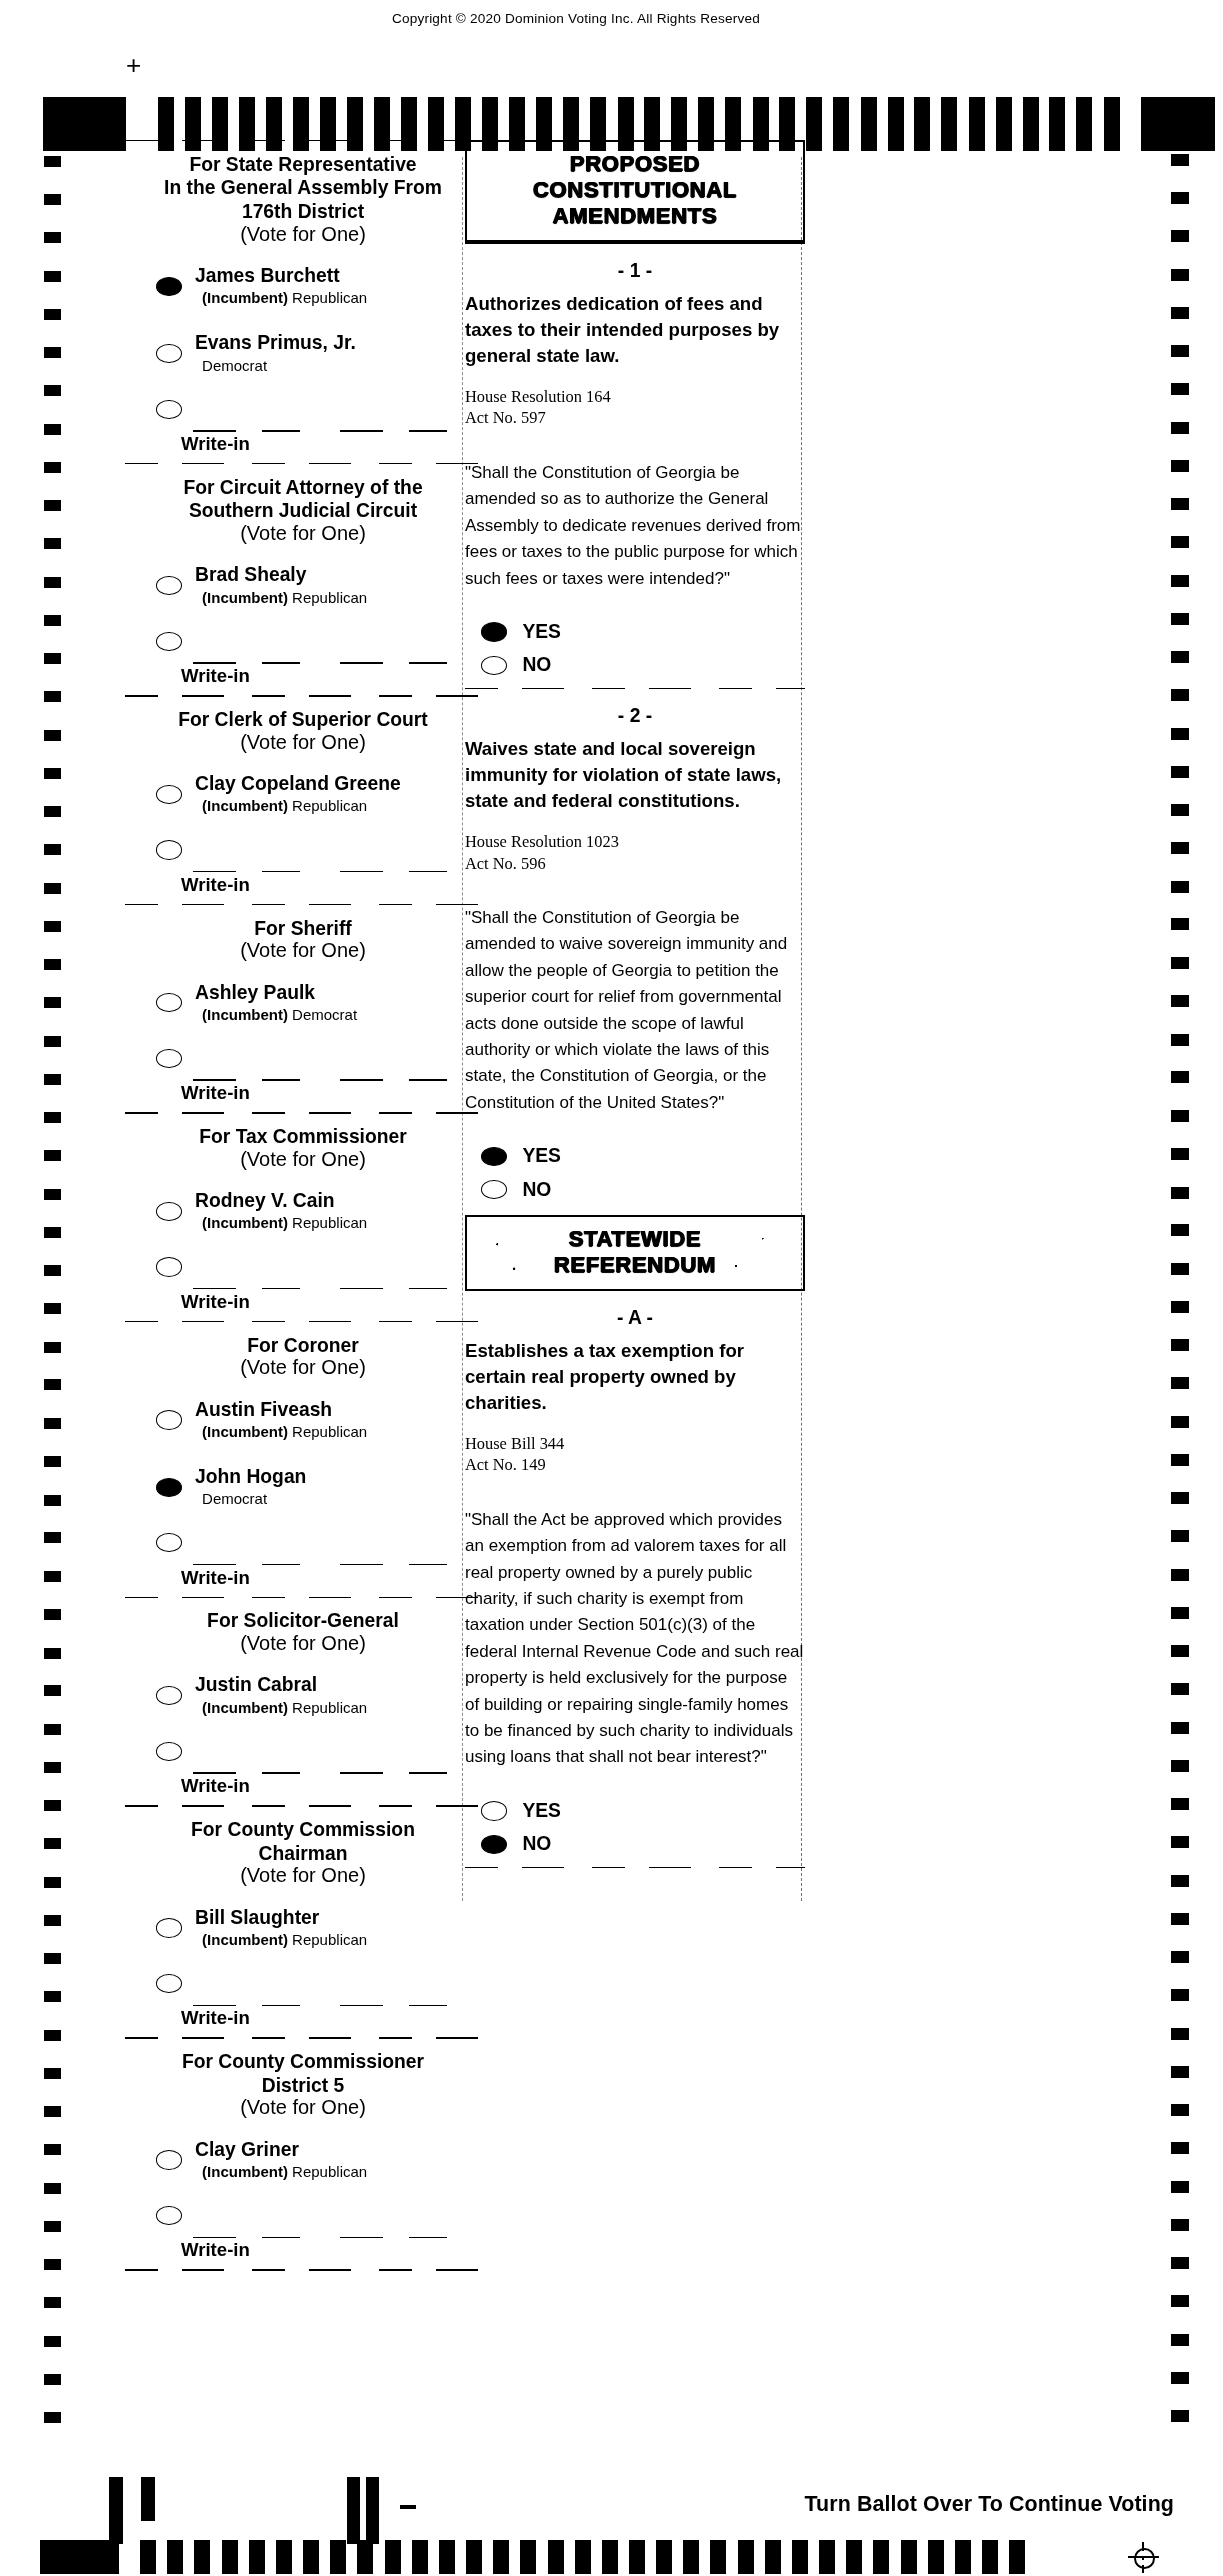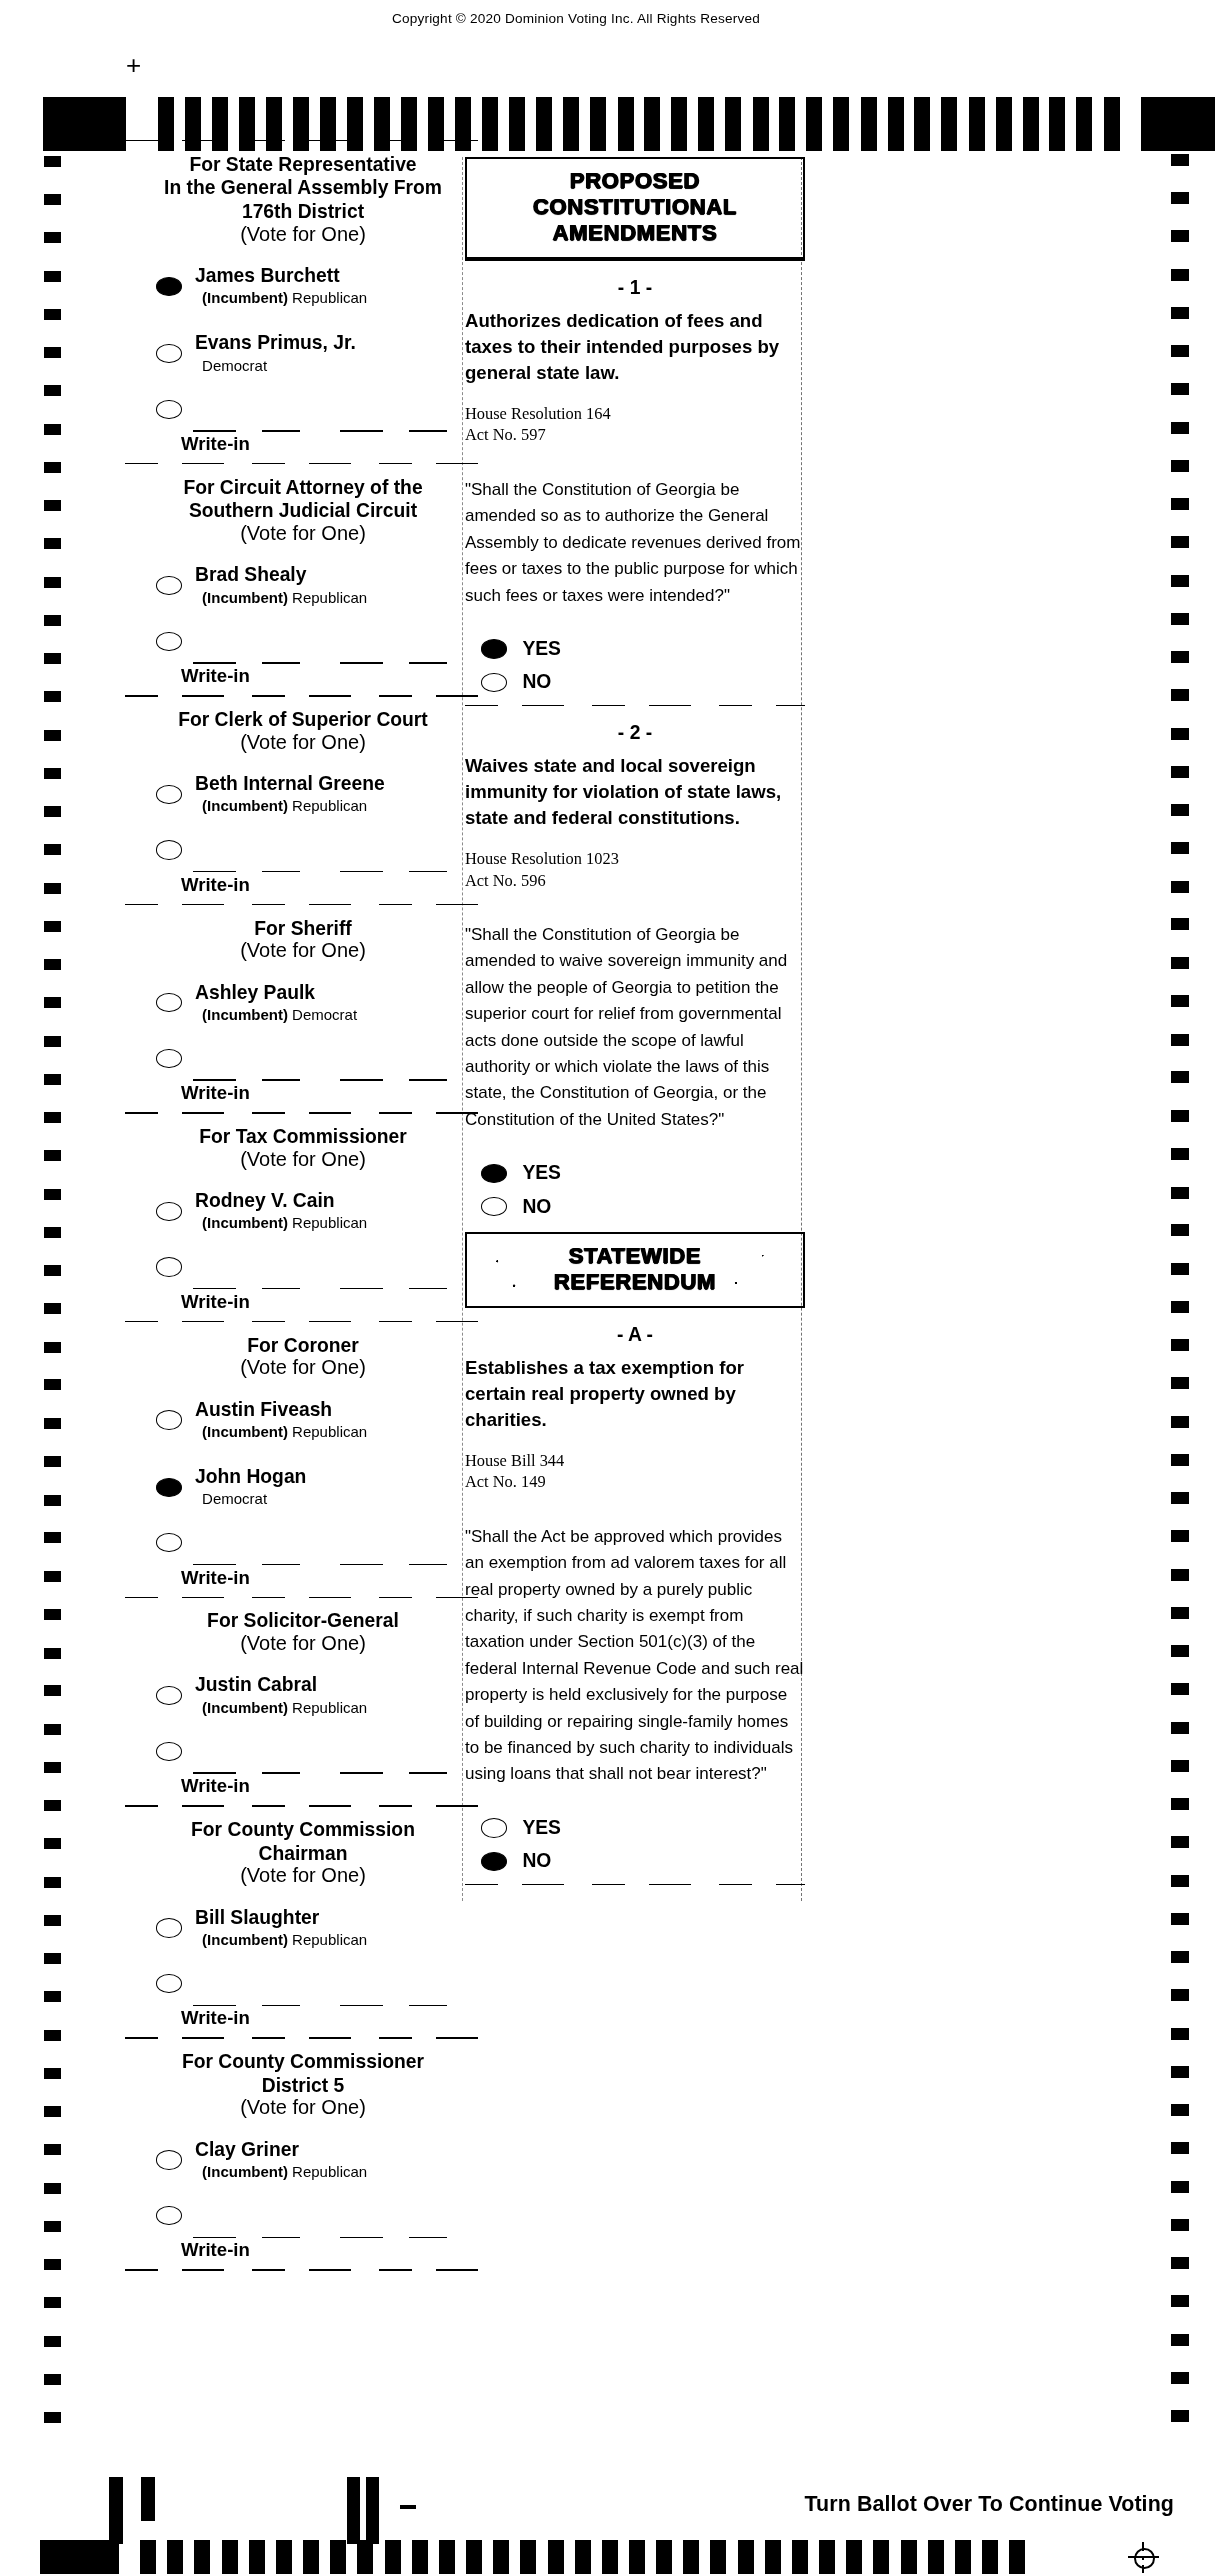--- a/index.html
+++ b/index.html
@@ -37,21 +37,21 @@
   .cand{display:flex;gap:13px;padding-left:31px;margin-bottom:26px;min-height:39px;align-items:center;}
   .bubble{flex:none;width:26px;height:19.3px;border:1.4px solid #000;border-radius:50%;box-sizing:border-box;background:#fff;margin-top:1.4px;}
   .bubble.filled{background:#000;border-color:#000;}
   .cand-name{font-size:19.3px;font-weight:bold;line-height:21.4px;}
   .cand-party{font-size:15px;line-height:17px;margin-top:2.9px;padding-left:7.1px;}
   .inc{font-weight:bold;}
   .writein-bubble-row{padding-left:31px;margin-bottom:11.4px;}
   .writein-rule{margin-left:68px;height:1.4px;background:repeating-linear-gradient(90deg,#000 0 43px,transparent 43px 69px,#000 69px 107px,transparent 107px 147px);}
   .writein-label{margin-left:56px;font-size:18.6px;font-weight:bold;line-height:21.4px;margin-bottom:8.6px;padding-top:1.4px;}
   
-  .hdr-box{border:2.1px solid #000;border-bottom-width:4.3px;margin-top:17px;padding:9.3px 5.7px 10.7px;text-align:center;
+  .hdr-box{border:2.1px solid #000;border-bottom-width:4.3px;padding:9.3px 5.7px 10.7px;text-align:center;
            font-weight:bold;font-size:22px;line-height:26px;letter-spacing:0.7px;}
   .degraded{text-shadow:0.7px 0 0 #000,-0.7px 0 0 #000,0 0.7px 0.7px #000;}
   .ref-box{margin-top:14.3px;border-bottom-width:2.9px;position:relative;
     background:
       radial-gradient(circle at 14% 72%,#000 1.1px,transparent 1.6px),
       radial-gradient(circle at 9% 38%,#000 0.9px,transparent 1.3px),
       radial-gradient(circle at 27% 60%,#000 1px,transparent 1.4px),
       radial-gradient(circle at 31% 25%,#000 0.7px,transparent 1.1px),
       radial-gradient(circle at 80% 68%,#000 0.9px,transparent 1.4px),
       radial-gradient(circle at 88% 30%,#000 0.7px,transparent 1.1px);}
@@ -118,21 +118,21 @@
     <div class="writein-rule"></div>
     <div class="writein-label">Write-in</div>
     <div class="sep"></div>
     <div class="contest-header">
       <div>For Clerk of Superior Court</div>
     </div>
     <div class="vote-for">(Vote for One)</div>
     <div class="cand">
       <div class="bubble"></div>
       <div>
-        <div class="cand-name">Beth Internal Greene</div>
+        <div class="cand-name">Clay Copeland Greene</div>
         <div class="cand-party"><span class="inc">(Incumbent) </span><span>Republican</span></div>
       </div>
     </div>
     <div class="writein-bubble-row">
       <div class="bubble"></div>
     </div>
     <div class="writein-rule"></div>
     <div class="writein-label">Write-in</div>
     <div class="sep"></div>
     <div class="contest-header">

